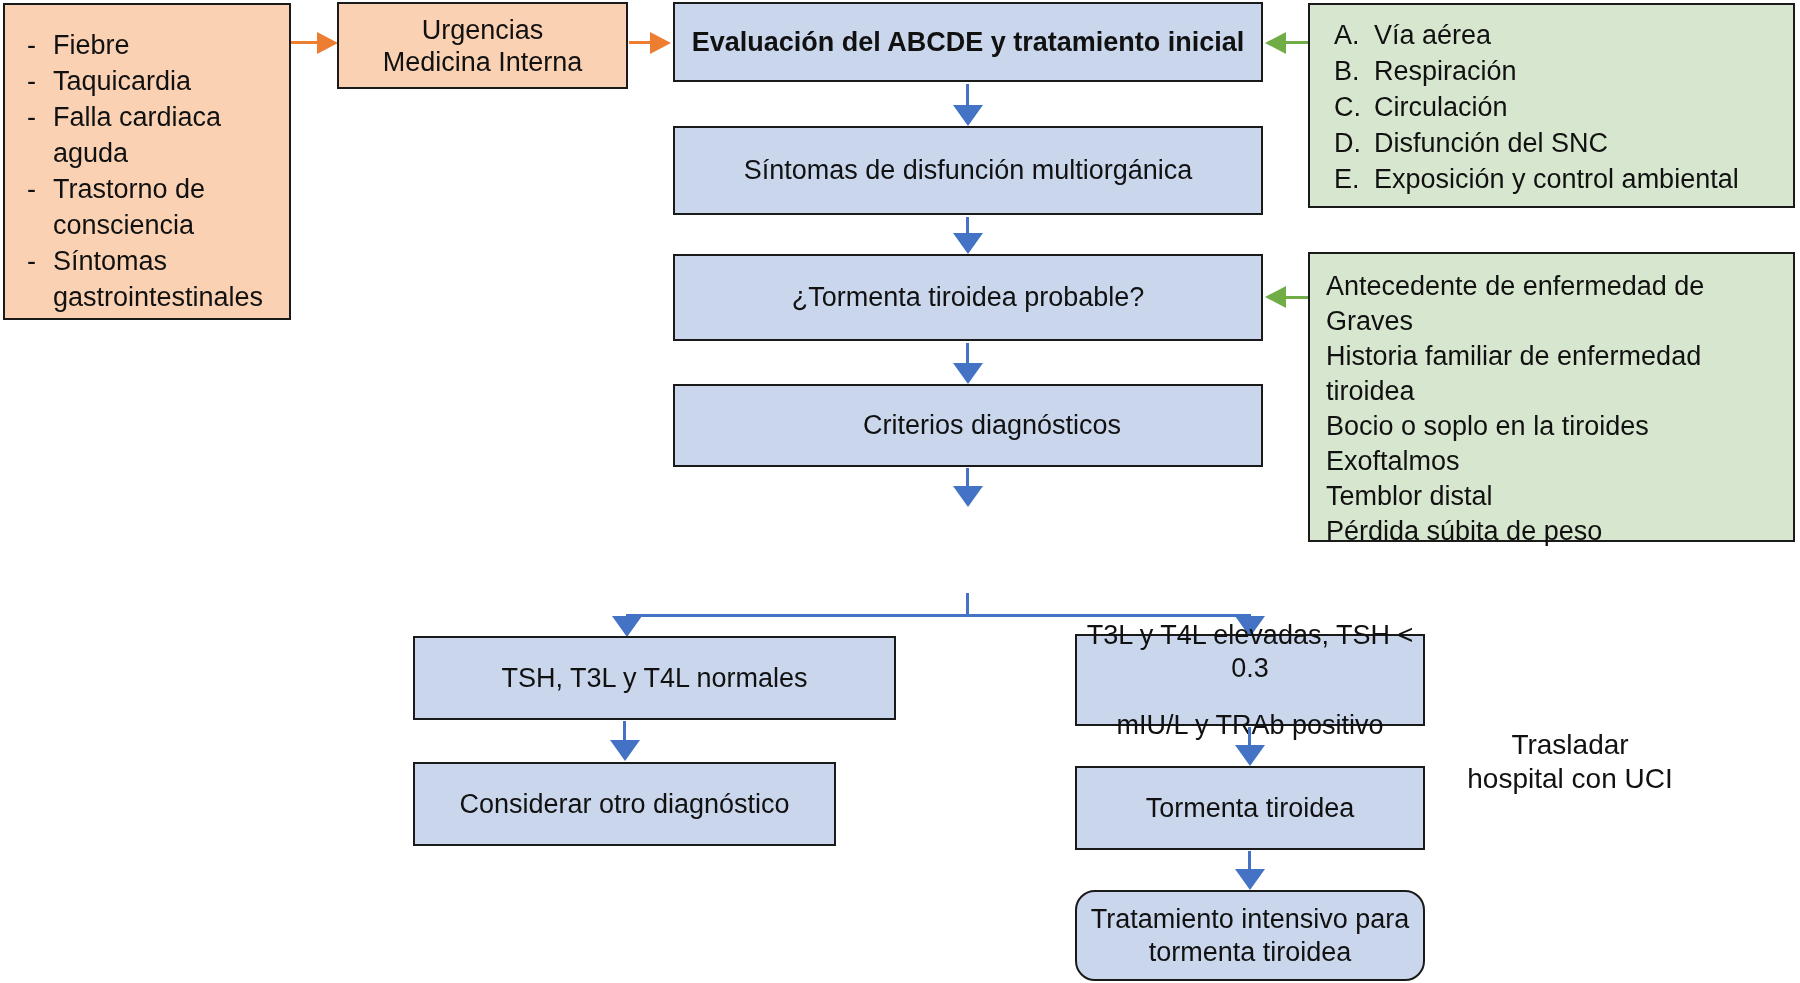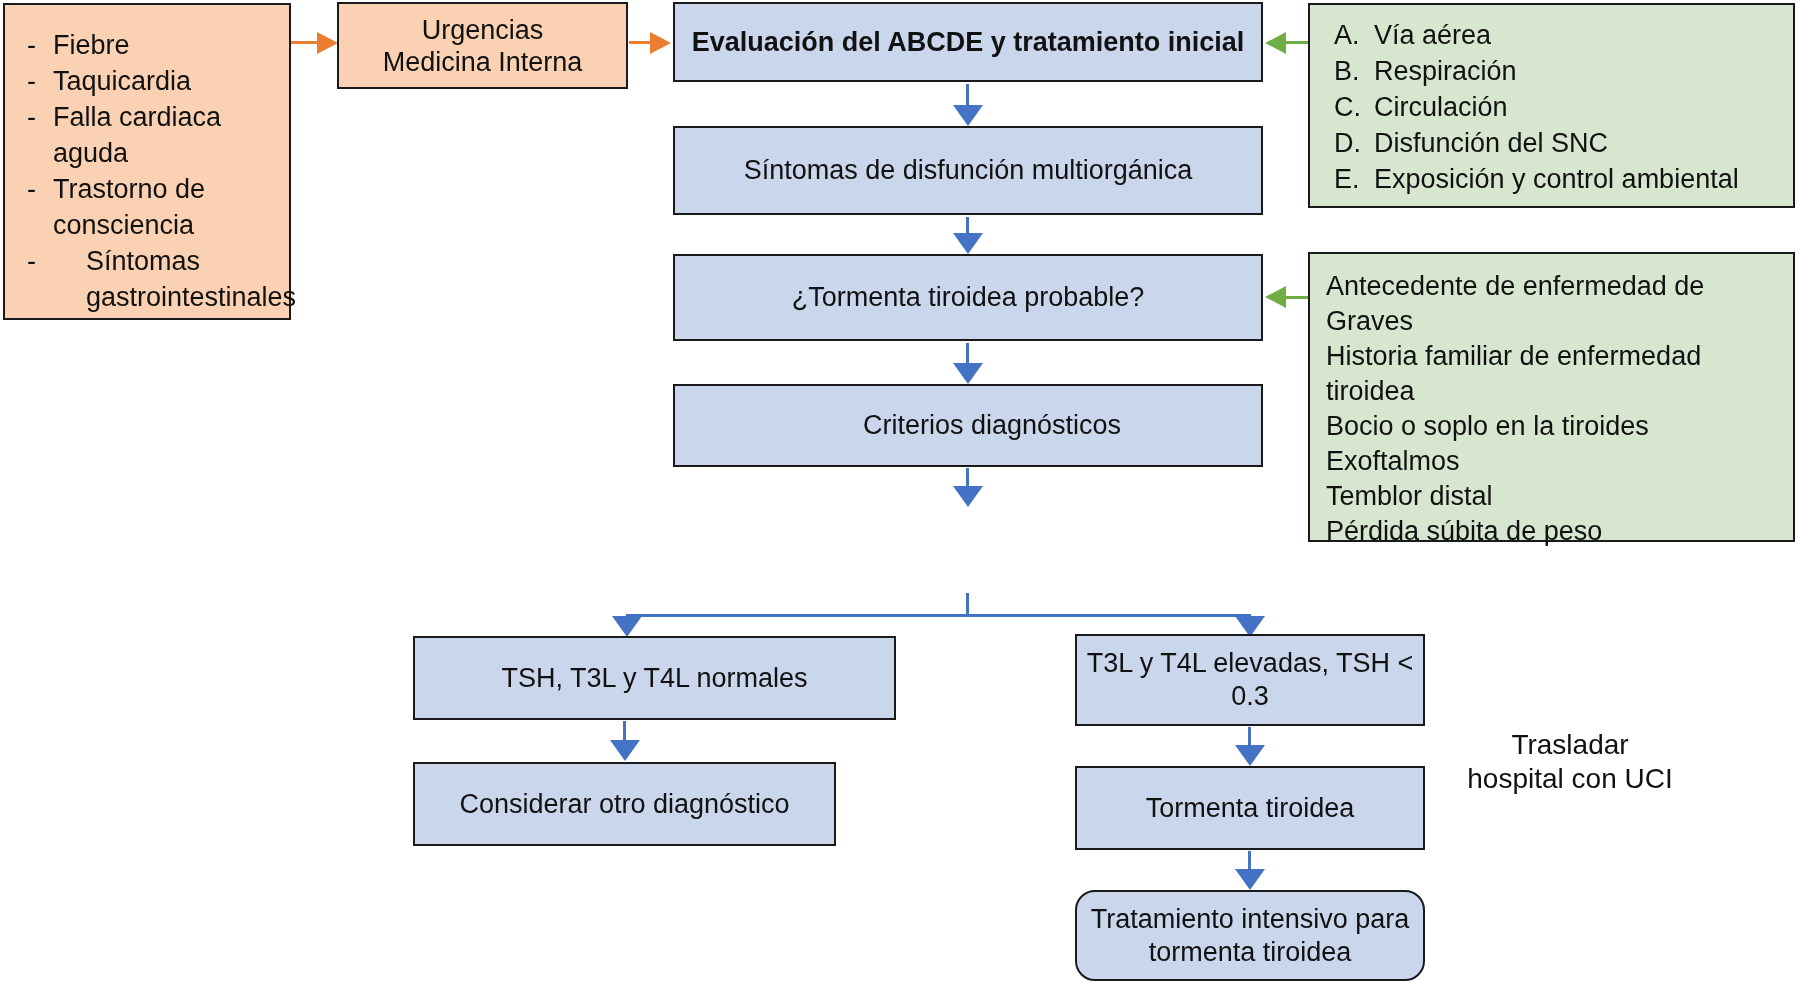--- a/index.html
+++ b/index.html
@@ -74,21 +74,21 @@
     <div class="li-row">
       <span class="li-marker" style="width:26px;">-</span>
       <span class="li-label" style="max-width:230px;">Falla cardiaca aguda</span>
     </div>
     <div class="li-row">
       <span class="li-marker" style="width:26px;">-</span>
       <span class="li-label" style="max-width:230px;">Trastorno de consciencia</span>
     </div>
     <div class="li-row">
       <span class="li-marker" style="width:26px;">-</span>
-      <span class="li-label" style="max-width:230px;margin-left:33px;">Síntomas gastrointestinales</span>
+      <span class="li-label" style="max-width:230px;">Síntomas gastrointestinales</span>
     </div>
   </div>
 
   <div class="line h-line c-orange" style="left:291px;top:41px;width:30px;"></div>
   <div class="ah ah-right-orange" style="left:317px;top:32px;"></div>
 
   <div class="box fill-orange" style="left:337px;top:2px;width:291px;height:87px;line-height:32px;">
     <div>Urgencias</div>
     <div>Medicina Interna</div>
   </div>
@@ -174,20 +174,21 @@
 
   <div class="line v-line c-blue" style="left:623px;top:721px;height:20px;"></div>
   <div class="ah ah-down-blue" style="left:610px;top:740px;"></div>
 
   <div class="box fill-blue" style="left:413px;top:762px;width:423px;height:84px;">
     <div>Considerar otro diagnóstico</div>
   </div>
 
   <div class="box fill-blue" style="left:1075px;top:634px;width:350px;height:92px;gap:24px;">
     <div>T3L y T4L elevadas, TSH &lt; 0.3</div>
+    <div>mIU/L y TRAb positivo</div>
   </div>
 
   <div class="line v-line c-blue" style="left:1248px;top:727px;height:18px;"></div>
   <div class="ah ah-down-blue" style="left:1235px;top:745px;"></div>
 
   <div class="box fill-blue" style="left:1075px;top:766px;width:350px;height:84px;">
     <div>Tormenta tiroidea</div>
   </div>
 
   <div class="line v-line c-blue" style="left:1248px;top:851px;height:18px;"></div>

